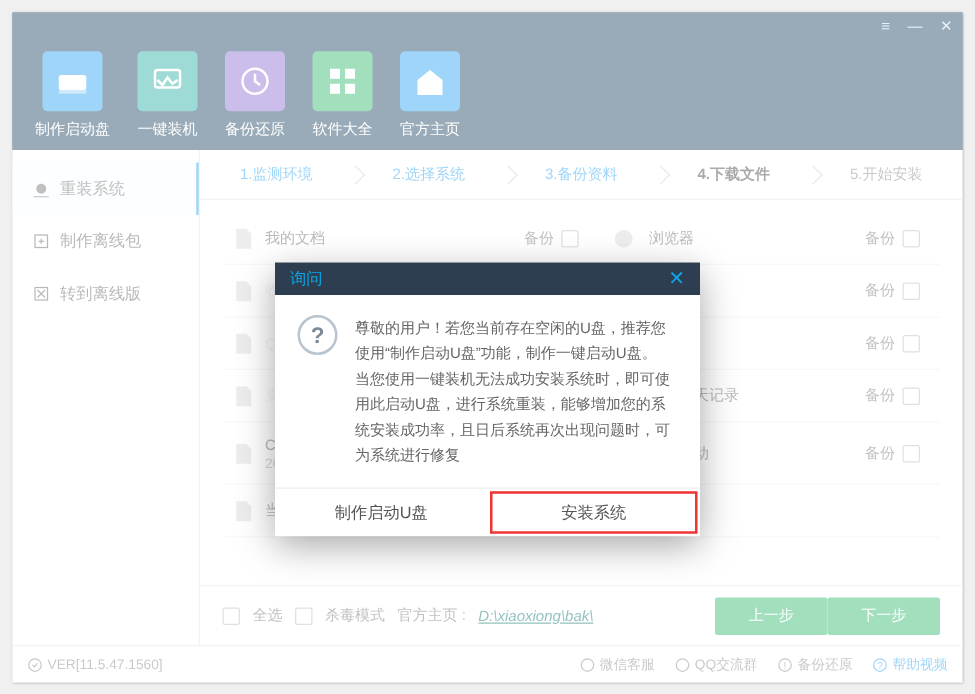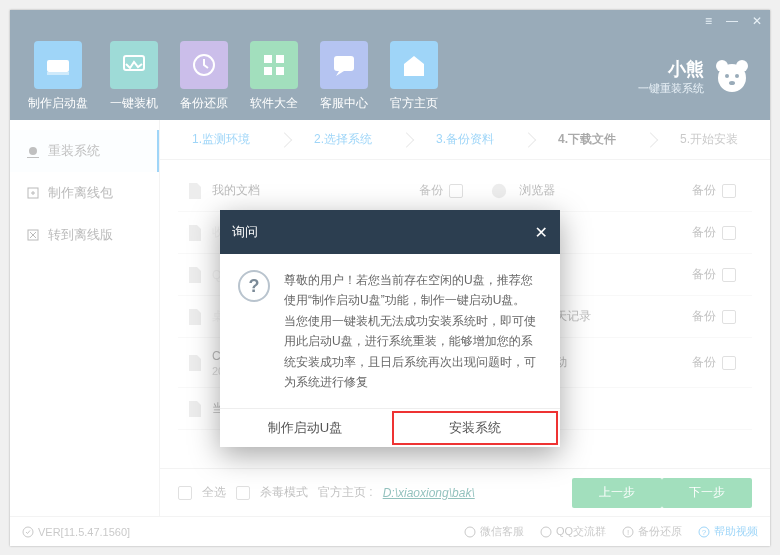--- a/index.html
+++ b/index.html
@@ -47,21 +47,21 @@
   .footer1 .btn { width: 90px; height: 30px; background: #31b96e; color: #fff; display: flex; align-items: center; justify-content: center; border-radius: 2px; cursor: pointer; }
   .footer2 { height: 30px; border-top: 1px solid #e5e5e5; display: flex; align-items: center; padding: 0 12px; font-size: 11px; color: #888; gap: 16px; }
   .footer2 .ver { display: flex; align-items: center; gap: 4px; }
   .footer2 .right { margin-left: auto; display: flex; gap: 16px; }
   .footer2 .lk { display: flex; align-items: center; gap: 4px; cursor: pointer; }
   .footer2 .lk.hl { color: #2aa3ef; }
   .footer2 svg { width: 12px; height: 12px; fill: currentColor; }
   
   .overlay { position: absolute; inset: 0; background: rgba(255,255,255,.55); display: flex; align-items: flex-start; justify-content: center; padding-top: 200px; }
   .dialog { width: 340px; background: #fff; box-shadow: 0 8px 28px rgba(0,0,0,.35); }
-  .dlg-title { height: 44px; background: #2c3e50; color: #ffffff; font-size: 13px; display: flex; align-items: center; padding: 0 12px; }
+  .dlg-title { height: 26px; background: #2c3e50; color: #0ea5e9; font-size: 13px; display: flex; align-items: center; padding: 0 12px; }
   .dlg-title .x { margin-left: auto; cursor: pointer; font-size: 16px; }
   .dlg-body { padding: 16px 18px; display: flex; gap: 14px; font-size: 12px; color: #666; line-height: 1.7; }
   .qmark { width: 32px; height: 32px; border: 2px solid #b9c4ce; border-radius: 50%; color: #7b8a97; display: flex; align-items: center; justify-content: center; font-size: 18px; font-weight: bold; flex-shrink: 0; }
   .dlg-btns { display: flex; border-top: 1px solid #eee; }
   .dlg-btn { flex: 1; height: 38px; display: flex; align-items: center; justify-content: center; font-size: 13px; color: #555; cursor: pointer; }
   .dlg-btn.primary { outline: 2px solid #e33; outline-offset: -4px; }
 </style>
 </head>
 <body>
 
@@ -107,51 +107,28 @@
             <svg viewBox="0 0 30 30">
               <rect x="5" y="5" width="8" height="8"></rect>
               <rect x="17" y="5" width="8" height="8"></rect>
               <rect x="5" y="17" width="8" height="8"></rect>
               <rect x="17" y="17" width="8" height="8"></rect>
             </svg>
           </div>
           <div class="nav-label">软件大全</div>
         </div>
         <div class="nav-item">
-          <div class="nav-icon" style="background:#5b7de0">
-            <svg viewBox="0 0 30 30">
-              <rect x="5" y="6" width="20" height="15" rx="3"></rect>
-              <path d="M10 21l-3 5 8-5"></path>
-            </svg>
-          </div>
-          <div class="nav-label">客服中心</div>
-        </div>
-        <div class="nav-item">
           <div class="nav-icon" style="background:#2aa3ef">
             <svg viewBox="0 0 30 30">
               <path d="M5 26V14l10-8 10 8v12H5z"></path>
             </svg>
           </div>
           <div class="nav-label">官方主页</div>
         </div>
       </div>
-    <div class="brand">
-      <div class="brand-text">
-        <div class="brand-name">小熊</div>
-        <div class="brand-sub">一键重装系统</div>
-      </div>
-      <svg class="bear" viewBox="0 0 40 40">
-        <circle cx="10" cy="10" r="6" fill="#fff"></circle>
-          <circle cx="30" cy="10" r="6" fill="#fff"></circle>
-        <circle cx="20" cy="22" r="14" fill="#fff"></circle>
-        <circle cx="15" cy="20" r="2" fill="#1d4665"></circle>
-          <circle cx="25" cy="20" r="2" fill="#1d4665"></circle>
-        <ellipse cx="20" cy="27" rx="3" ry="2" fill="#1d4665"></ellipse>
-      </svg>
-    </div>
   </div>
 
   <div class="body">
     <div class="sidebar" id="sidebar">
         <div class="side-item active">
           <svg viewBox="0 0 14 14">
             <path d="M3 7a4 4 0 018 0 4 4 0 01-8 0zm-2 6h12v1H1z"></path>
           </svg>
           <span>重装系统</span>
         </div>

